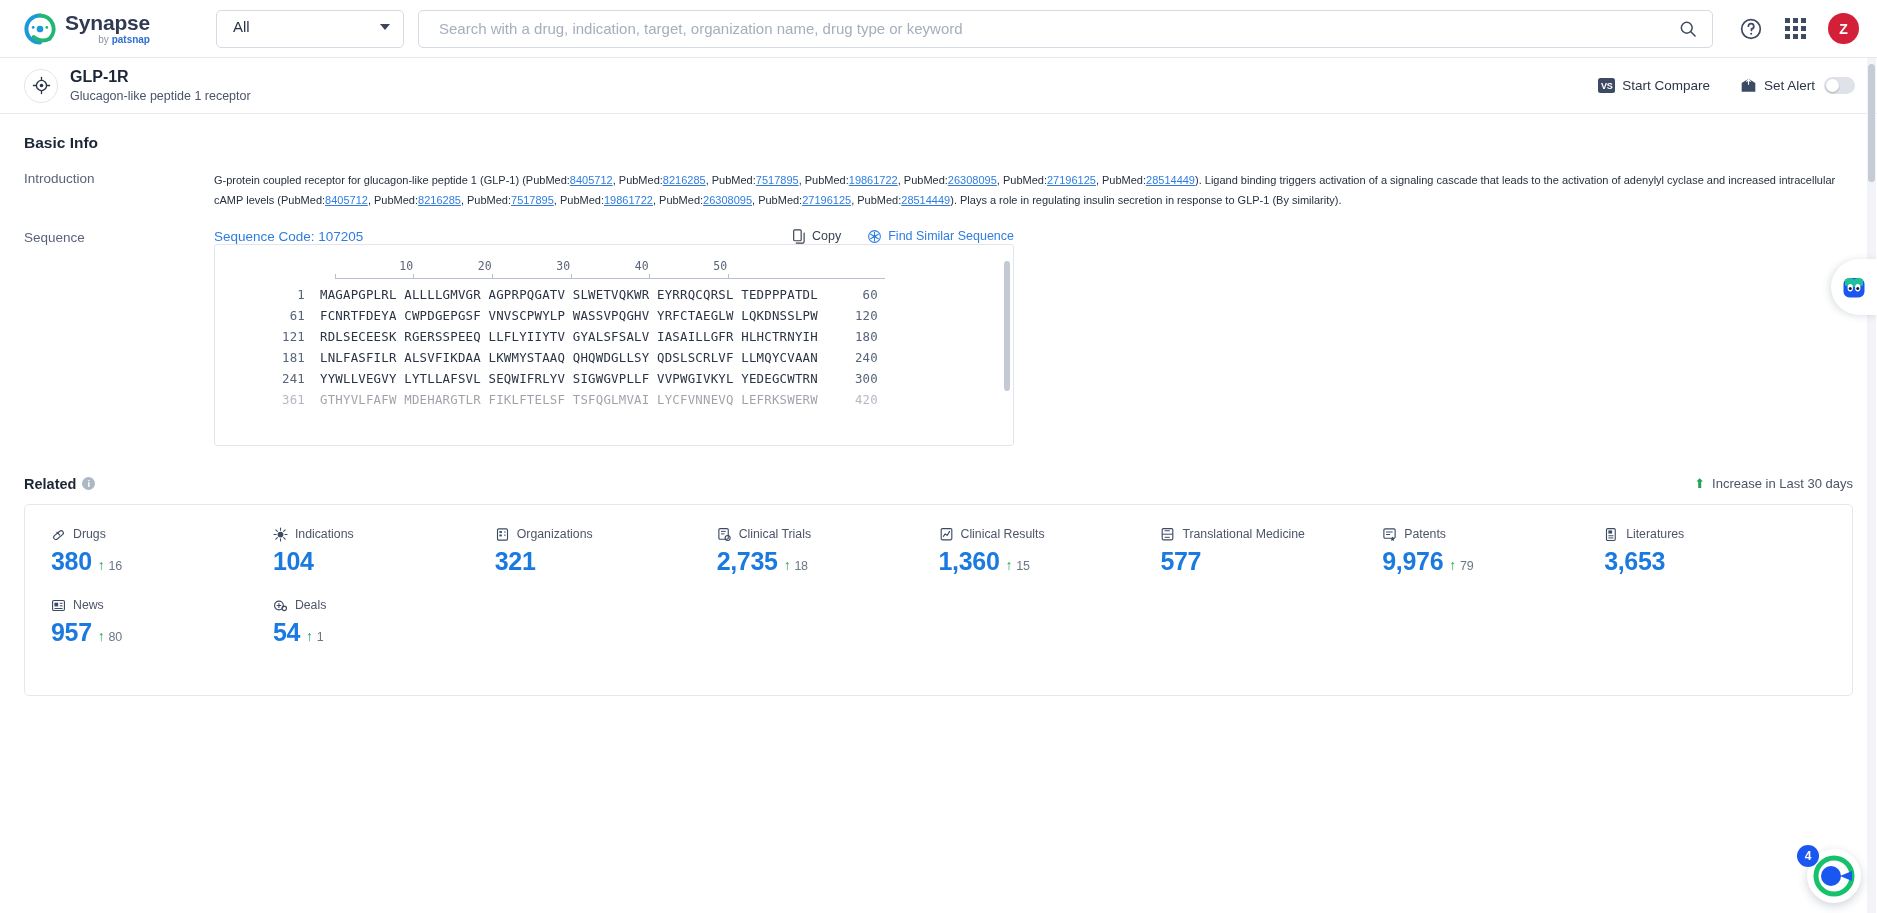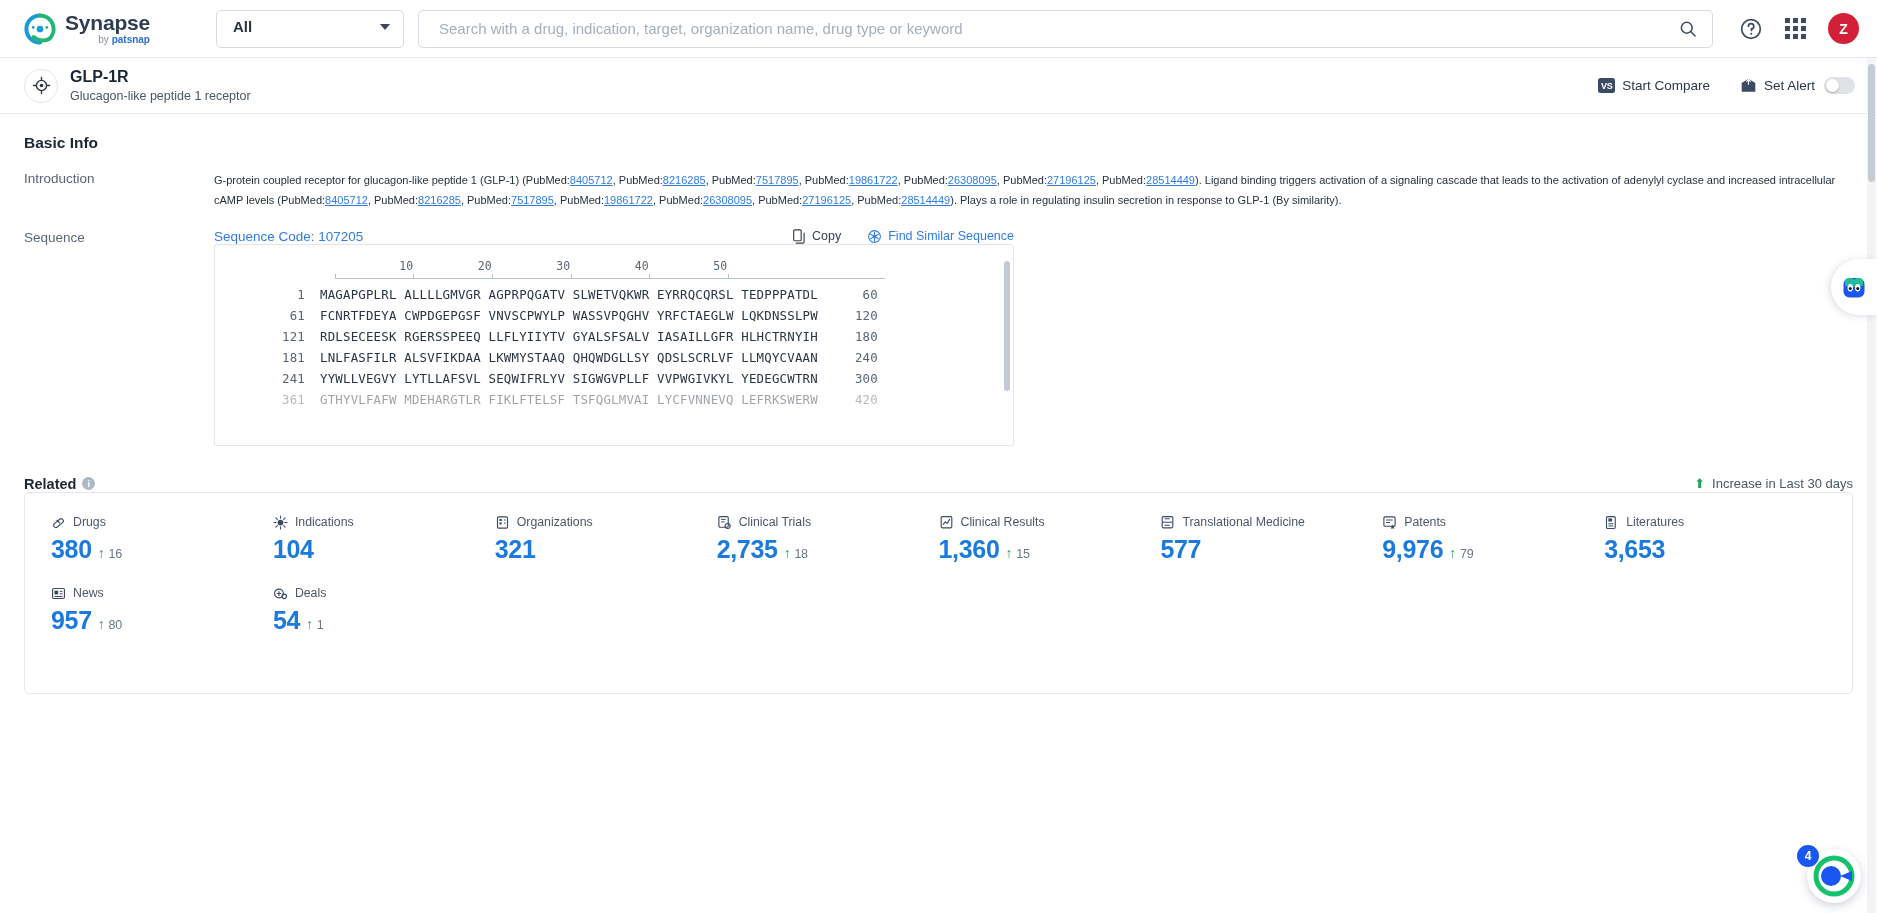--- a/index.html
+++ b/index.html
@@ -40,21 +40,20 @@
 
   .scope-select {
     margin-left: 24px;
     width: 188px; height: 38px;
     border: 1px solid #d5dbe4; border-radius: 5px;
     display: flex; align-items: center; justify-content: space-between;
     padding: 0 13px 4px 16px;
     font-size: 15px; color: #2b3445;
     background: #fff; cursor: pointer;
     flex: 0 0 auto;
-    font-weight: bold;
   }
   .caret {
     width: 0; height: 0;
     border-left: 5px solid transparent;
     border-right: 5px solid transparent;
     border-top: 6px solid #3a4659;
   }
 
   .searchbar {
     margin-left: 14px;
@@ -220,22 +219,23 @@
     display: inline-flex; align-items: center; justify-content: center;
     margin-left: 6px; cursor: pointer;
   }
   .legend {
     margin-left: auto; display: flex; align-items: center; gap: 7px;
     font-size: 13px; color: #4a5568;
   }
   .up-arrow { color: #23a355; font-size: 13px; line-height: 1; }
 
   .related-card {
+    margin-top: 12px;
     border: 1px solid #e4e8ee; border-radius: 5px;
-    padding: 22px 26px 36px 26px;
+    padding: 22px 26px 26px 26px;
     background: #fff;
   }
   .metrics { display: flex; flex-wrap: wrap; }
   .metric { width: 12.5%; flex: 0 0 12.5%; margin-bottom: 22px; cursor: pointer; }
   .metric-head { display: flex; align-items: center; gap: 7px; }
   .metric-label { font-size: 12.3px; color: #4d5668; }
   .metric-val {
     margin-top: 5px;
     display: flex; align-items: baseline; gap: 6px;
     font-size: 25px; font-weight: 700; color: #1a7ae0; letter-spacing: -0.3px;

